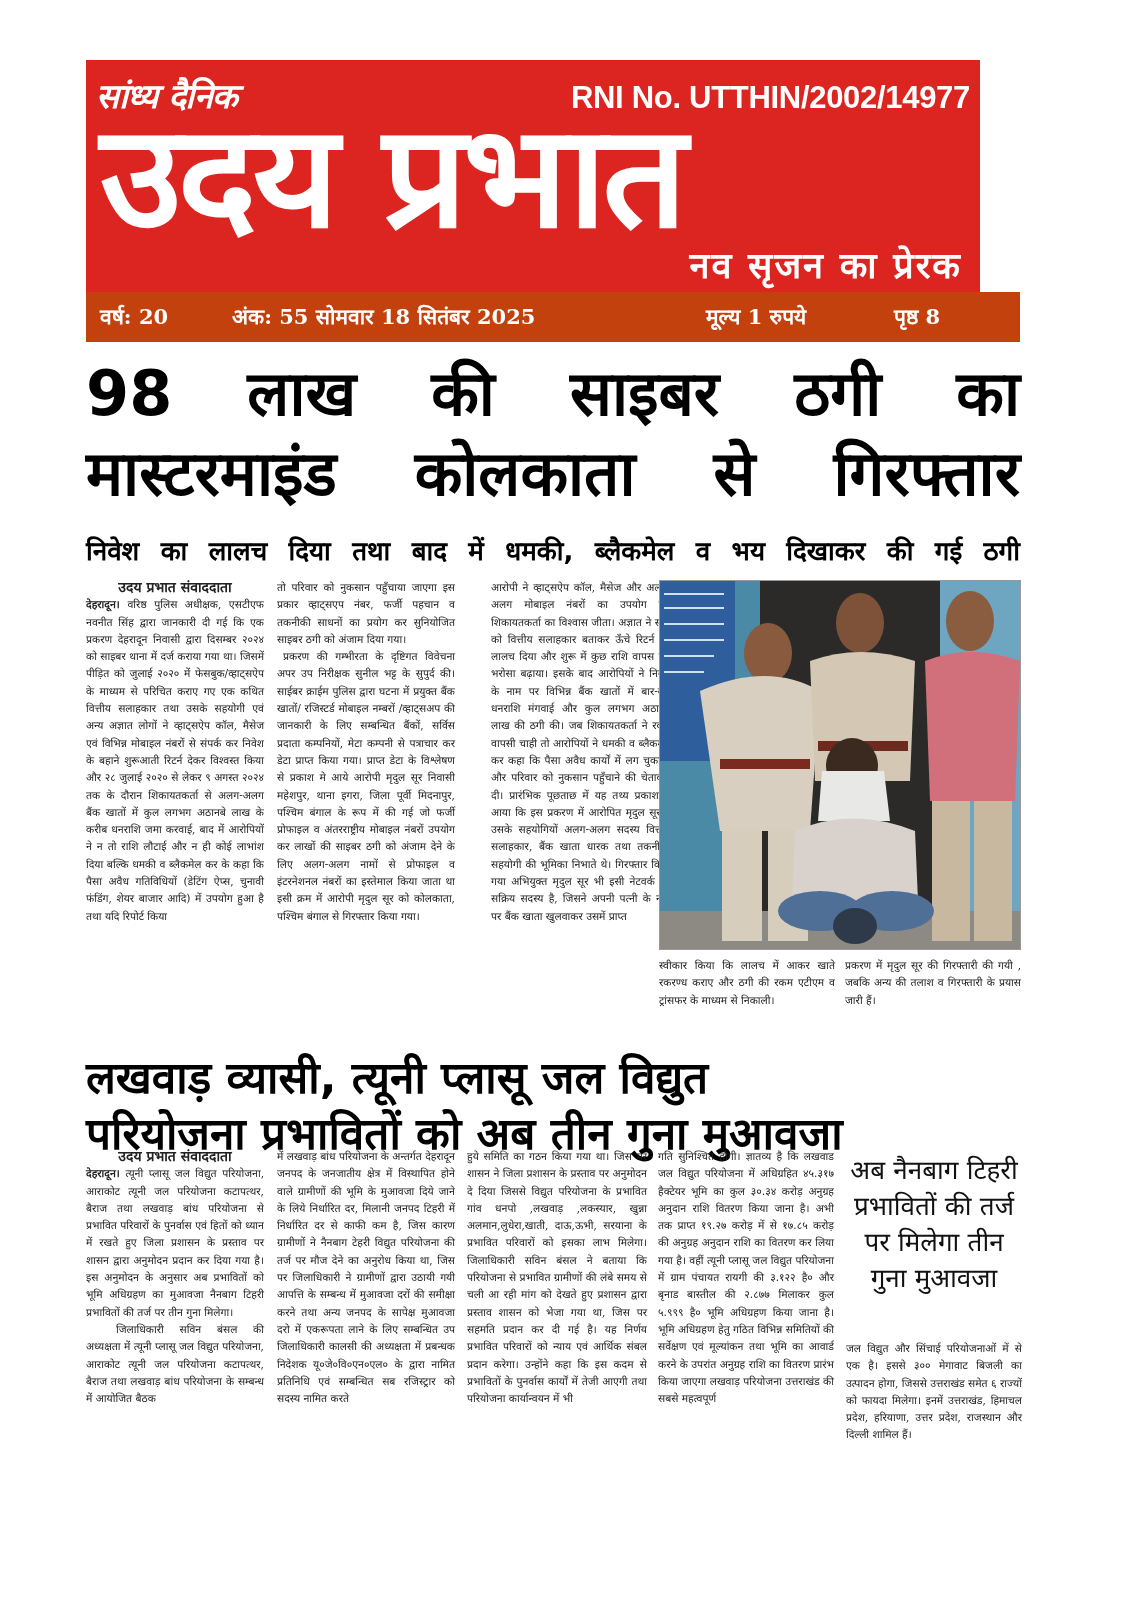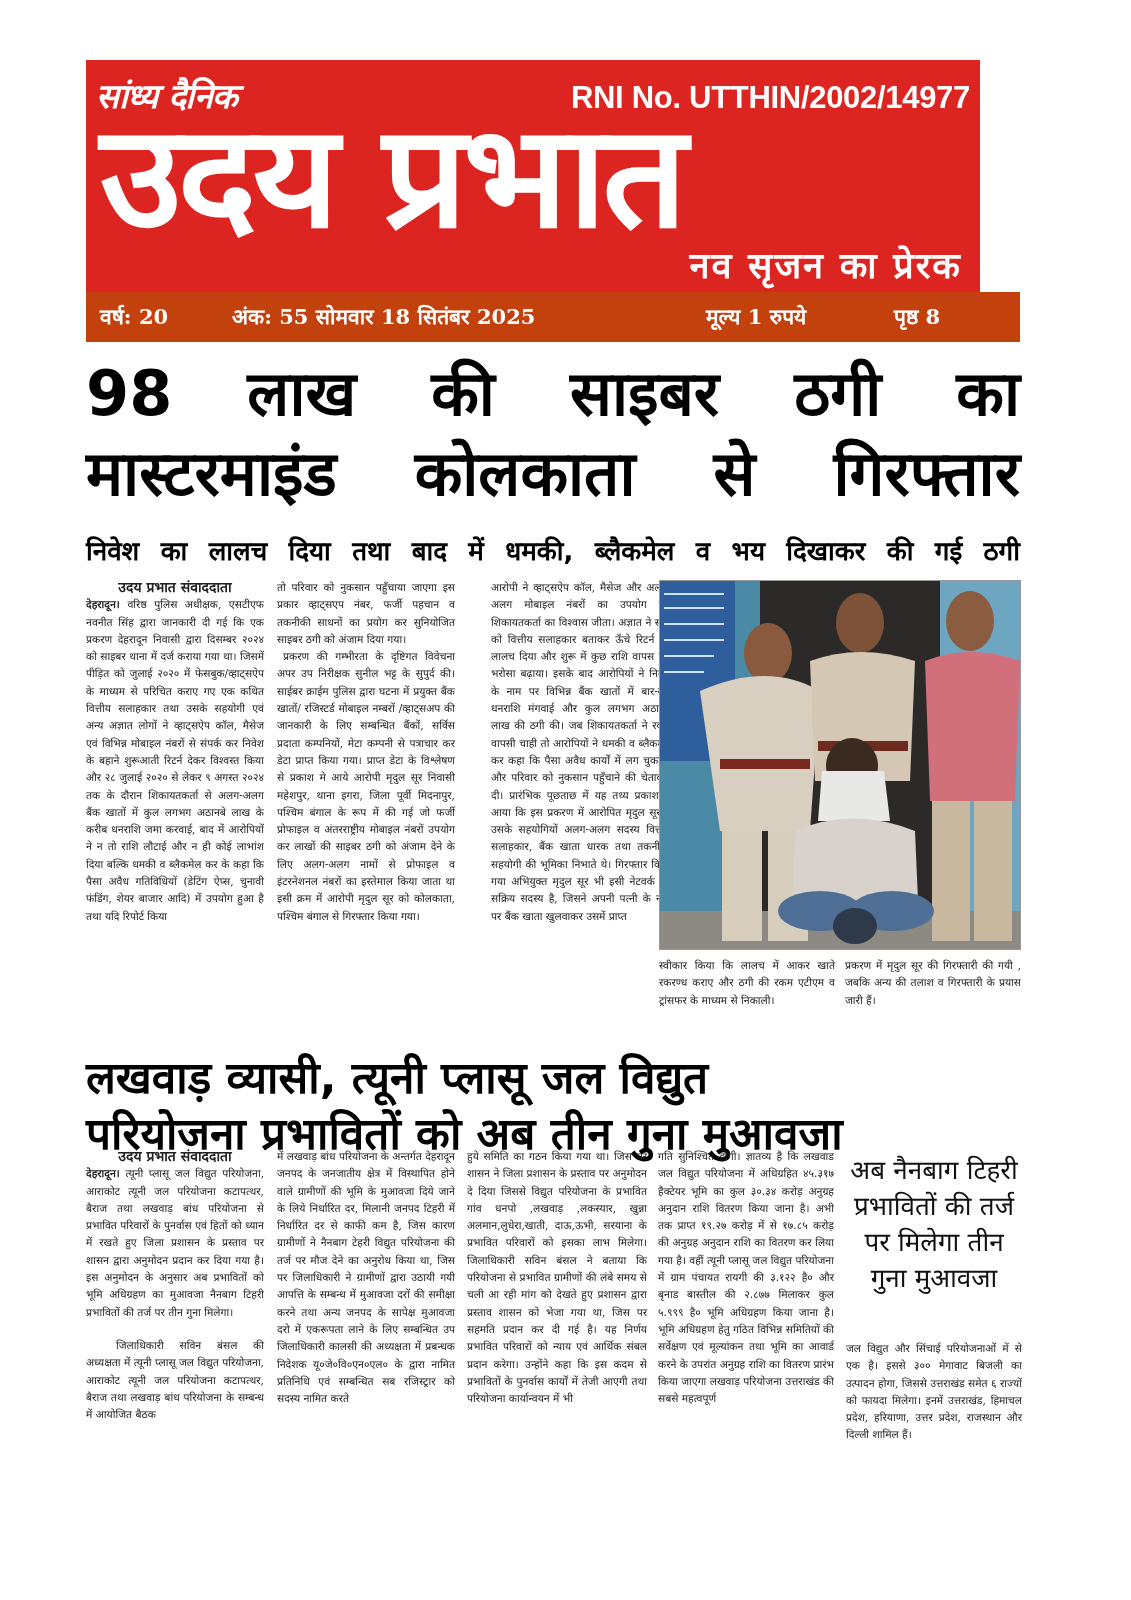--- a/index.html
+++ b/index.html
@@ -125,19 +125,19 @@
 
 <h1 class="headline2">
   <span style="display:block">लखवाड़ व्यासी, त्यूनी प्लासू जल विद्युत</span>
   <span style="display:block">परियोजना प्रभावितों को अब तीन गुना मुआवजा</span>
 </h1>
 
 <div class="col c2-1">
   <span class="byline">उदय प्रभात संवाददाता</span>
   <span class="dateline">देहरादून।</span>
   <span>त्यूनी प्लासू जल विद्युत परियोजना, आराकोट त्यूनी जल परियोजना कटापत्थर, बैराज तथा लखवाड़ बांध परियोजना से प्रभावित परिवारों के पुनर्वास एवं हितों को ध्यान में रखते हुए जिला प्रशासन के प्रस्ताव पर शासन द्वारा अनुमोदन प्रदान कर दिया गया है। इस अनुमोदन के अनुसार अब प्रभावितों को भूमि अधिग्रहण का मुआवजा नैनबाग टिहरी प्रभावितों की तर्ज पर तीन गुना मिलेगा।</span>
-  <span class="para-indent" style="margin-top:16px">जिलाधिकारी सविन बंसल की अध्यक्षता में त्यूनी प्लासू जल विद्युत परियोजना, आराकोट त्यूनी जल परियोजना कटापत्थर, बैराज तथा लखवाड़ बांध परियोजना के सम्बन्ध में आयोजित बैठक</span>
+  <span class="para-indent" style="margin-top:0">जिलाधिकारी सविन बंसल की अध्यक्षता में त्यूनी प्लासू जल विद्युत परियोजना, आराकोट त्यूनी जल परियोजना कटापत्थर, बैराज तथा लखवाड़ बांध परियोजना के सम्बन्ध में आयोजित बैठक</span>
 </div>
 <div class="col c2-2">में लखवाड़ बांध परियोजना के अन्तर्गत देहरादून जनपद के जनजातीय क्षेत्र में विस्थापित होने वाले ग्रामीणों की भूमि के मुआवजा दिये जाने के लिये निर्धारित दर, मिलानी जनपद टिहरी में निर्धारित दर से काफी कम है, जिस कारण ग्रामीणों ने नैनबाग टेहरी विद्युत परियोजना की तर्ज पर मौज देने का अनुरोध किया था, जिस पर जिलाधिकारी ने ग्रामीणों द्वारा उठायी गयी आपत्ति के सम्बन्ध में मुआवजा दरों की समीक्षा करने तथा अन्य जनपद के सापेक्ष मुआवजा दरो में एकरूपता लाने के लिए सम्बन्धित उप जिलाधिकारी कालसी की अध्यक्षता में प्रबन्धक निदेशक यू०जे०वि०एन०एल० के द्वारा नामित प्रतिनिधि एवं सम्बन्धित सब रजिस्ट्रार को सदस्य नामित करते</div>
 <div class="col c2-3">हुये समिति का गठन किया गया था। जिस पर शासन ने जिला प्रशासन के प्रस्ताव पर अनुमोदन दे दिया जिससे विद्युत परियोजना के प्रभावित गांव धनपो ,लखवाड़ ,लकस्यार, खुन्ना अलमान,लुधेरा,खाती, दाऊ,ऊभी, सरयाना के प्रभावित परिवारों को इसका लाभ मिलेगा। जिलाधिकारी सविन बंसल ने बताया कि परियोजना से प्रभावित ग्रामीणों की लंबे समय से चली आ रही मांग को देखते हुए प्रशासन द्वारा प्रस्ताव शासन को भेजा गया था, जिस पर सहमति प्रदान कर दी गई है। यह निर्णय प्रभावित परिवारों को न्याय एवं आर्थिक संबल प्रदान करेगा। उन्होंने कहा कि इस कदम से प्रभावितों के पुनर्वास कार्यों में तेजी आएगी तथा परियोजना कार्यान्वयन में भी</div>
 <div class="col c2-4">गति सुनिश्चित होगी। ज्ञातव्य है कि लखवाड जल विद्युत परियोजना में अधिग्रहित ४५.३१७ हैक्टेयर भूमि का कुल ३०.३४ करोड़ अनुग्रह अनुदान राशि वितरण किया जाना है। अभी तक प्राप्त १९.२७ करोड़ में से १७.८५ करोड़ की अनुग्रह अनुदान राशि का वितरण कर लिया गया है। वहीं त्यूनी प्लासू जल विद्युत परियोजना में ग्राम पंचायत रायगी की ३.१२२ है० और बृनाड बास्तील की २.८७७ मिलाकर कुल ५.९९९ है० भूमि अधिग्रहण किया जाना है। भूमि अधिग्रहण हेतु गठित विभिन्न समितियों की सर्वेक्षण एवं मूल्यांकन तथा भूमि का आवार्ड करने के उपरांत अनुग्रह राशि का वितरण प्रारंभ किया जाएगा लखवाड़ परियोजना उत्तराखंड की सबसे महत्वपूर्ण</div>
 <div class="pull">अब नैनबाग टिहरी प्रभावितों की तर्ज पर मिलेगा तीन गुना मुआवजा</div>
 <div class="col c2-5">जल विद्युत और सिंचाई परियोजनाओं में से एक है। इससे ३०० मेगावाट बिजली का उत्पादन होगा, जिससे उत्तराखंड समेत ६ राज्यों को फायदा मिलेगा। इनमें उत्तराखंड, हिमाचल प्रदेश, हरियाणा, उत्तर प्रदेश, राजस्थान और दिल्ली शामिल हैं।</div>
 
 </body></html>

